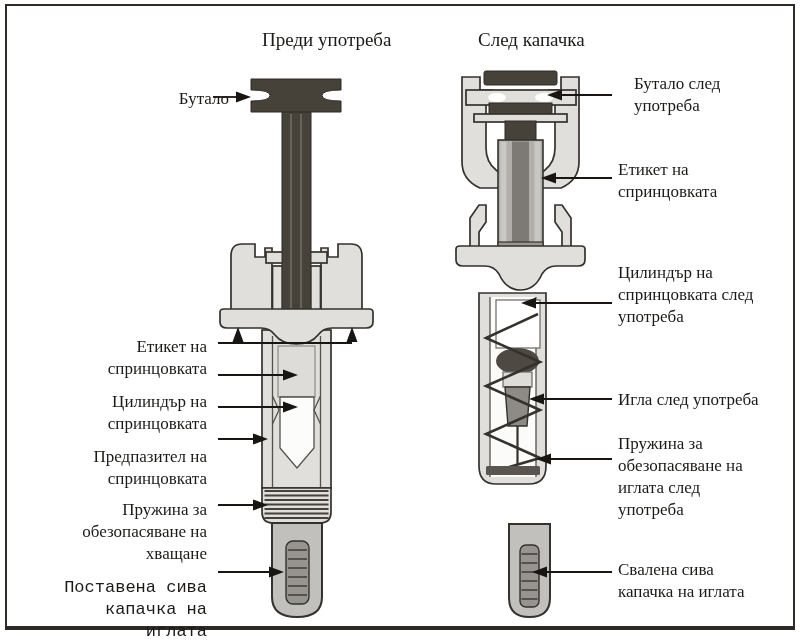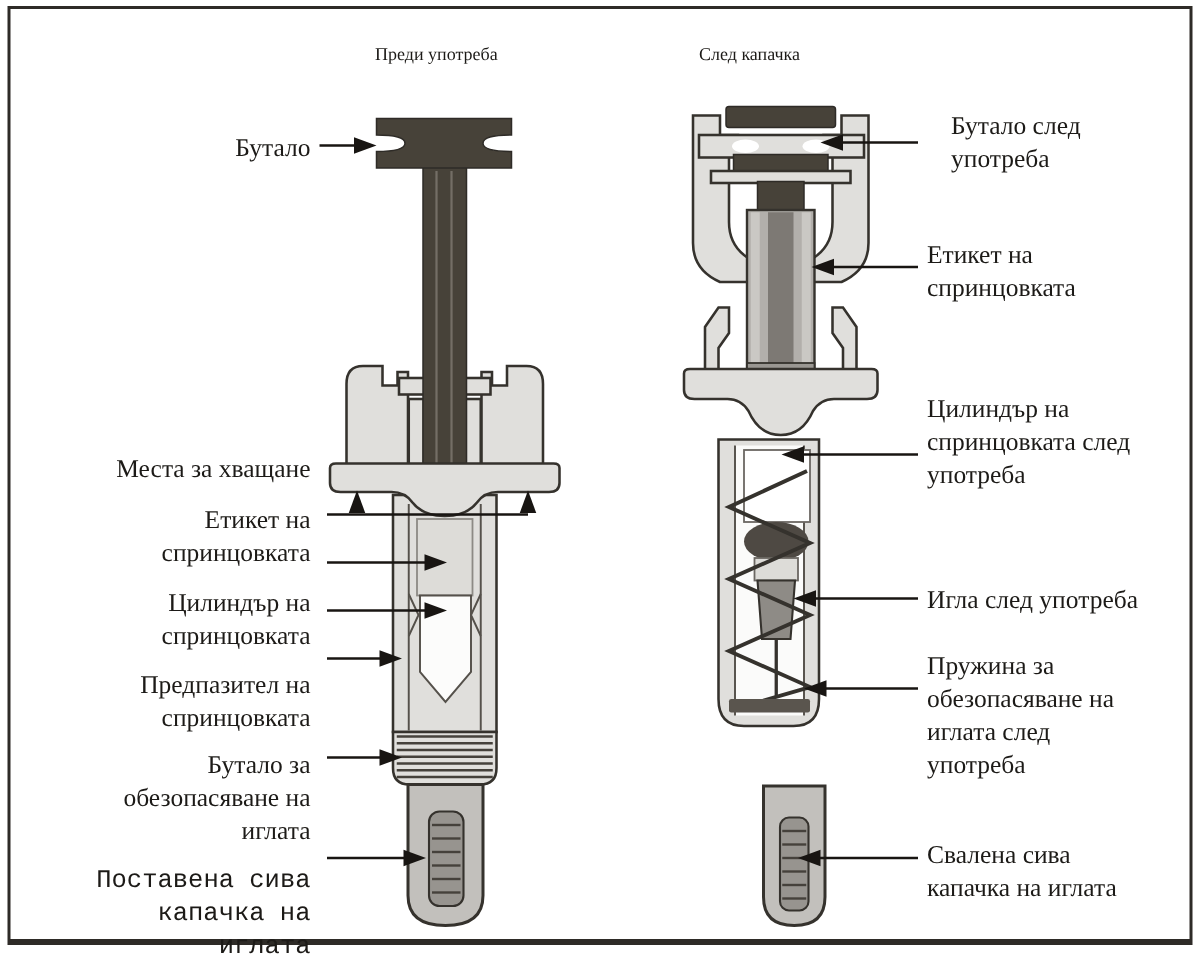--- a/index.html
+++ b/index.html
@@ -5,21 +5,21 @@
   :root{
     --outline:#35322d; --dark-part:#474239; --body-light:#e0dfdc;
     --mid-gray:#b0adaa; --cap-gray:#c2c0bc; --ridge-gray:#97948f;
     --leader:#181512; --text:#1c1a17; --background:#ffffff;
   }
   html,body{margin:0;padding:0;background:#fff;}
   .stage{position:relative;width:800px;height:642px;background:var(--background);
     font-family:"Liberation Serif","DejaVu Serif",serif;color:var(--text);overflow:hidden;}
   .frame{position:absolute;left:5px;top:4px;width:786px;height:620px;
     border:2px solid #2e2b27;border-bottom-width:4px;background:transparent;}
-  .title{position:absolute;font-size:12px;white-space:nowrap;}
+  .title{position:absolute;font-size:19px;white-space:nowrap;margin-left:12px;}
   .lbl{position:absolute;font-size:17px;line-height:22px;}
   .lbl.r{text-align:right;}
   .nowrap{white-space:nowrap;}
   svg.diagram{position:absolute;left:0;top:0;}
   .f-light{fill:var(--body-light);stroke:var(--outline);stroke-width:1.7;}
   .f-dark{fill:var(--dark-part);stroke:#2e2b27;stroke-width:1;}
   .f-cap{fill:var(--cap-gray);stroke:var(--outline);stroke-width:2;}
   .f-ridge{fill:var(--ridge-gray);stroke:var(--outline);stroke-width:1.4;}
   .thin{stroke:#55514b;stroke-width:1.3;fill:none;}
   .coil{stroke:#45413b;stroke-width:1.8;}
@@ -193,26 +193,25 @@
       <g>
         <line class="ln" x1="546" y1="572" x2="612" y2="572"></line>
         <polygon class="ah" points="532,572 547,566.5 547,577.5"></polygon>
       </g>
     </g>
   </svg>
 
   <div class="title" style="left:250px;top:29px;">Преди употреба</div>
   <div class="title" style="left:466px;top:29px;">След капачка</div>
 
-  <div class="lbl r nowrap" style="right:593px;top:88px;">Бутало</div>
-  <div class="lbl r nowrap" style="right:593px;top:302px;">Места за хващане</div>
+  <div class="lbl r nowrap" style="right:571px;top:88px;">Бутало</div>
   <div class="lbl r" style="right:593px;top:336px;width:112px;">Етикет на спринцовката</div>
   <div class="lbl r" style="right:593px;top:391px;width:116px;">Цилиндър на спринцовката</div>
   <div class="lbl r" style="right:593px;top:446px;width:132px;">Предпазител на спринцовката</div>
-  <div class="lbl r" style="right:593px;top:499px;width:158px;">Бутало за обезопасяване на иглата</div>
+  <div class="lbl r" style="right:593px;top:499px;width:158px;">Пружина за обезопасяване на хващане</div>
   <div class="lbl r" style="right:593px;top:577px;width:158px;font-family:Liberation Mono, monospace;">Поставена сива капачка на иглата</div>
 
   <div class="lbl" style="left:618px;top:73px;width:112px;margin-left:16px;">Бутало след употреба</div>
   <div class="lbl" style="left:618px;top:159px;width:118px;">Етикет на спринцовката</div>
   <div class="lbl" style="left:618px;top:262px;width:150px;">Цилиндър на спринцовката след употреба</div>
   <div class="lbl nowrap" style="left:618px;top:389px;">Игла след употреба</div>
   <div class="lbl" style="left:618px;top:433px;width:150px;">Пружина за обезопасяване на иглата след употреба</div>
   <div class="lbl" style="left:618px;top:559px;width:155px;">Свалена сива капачка на иглата</div>
 </div>
 

